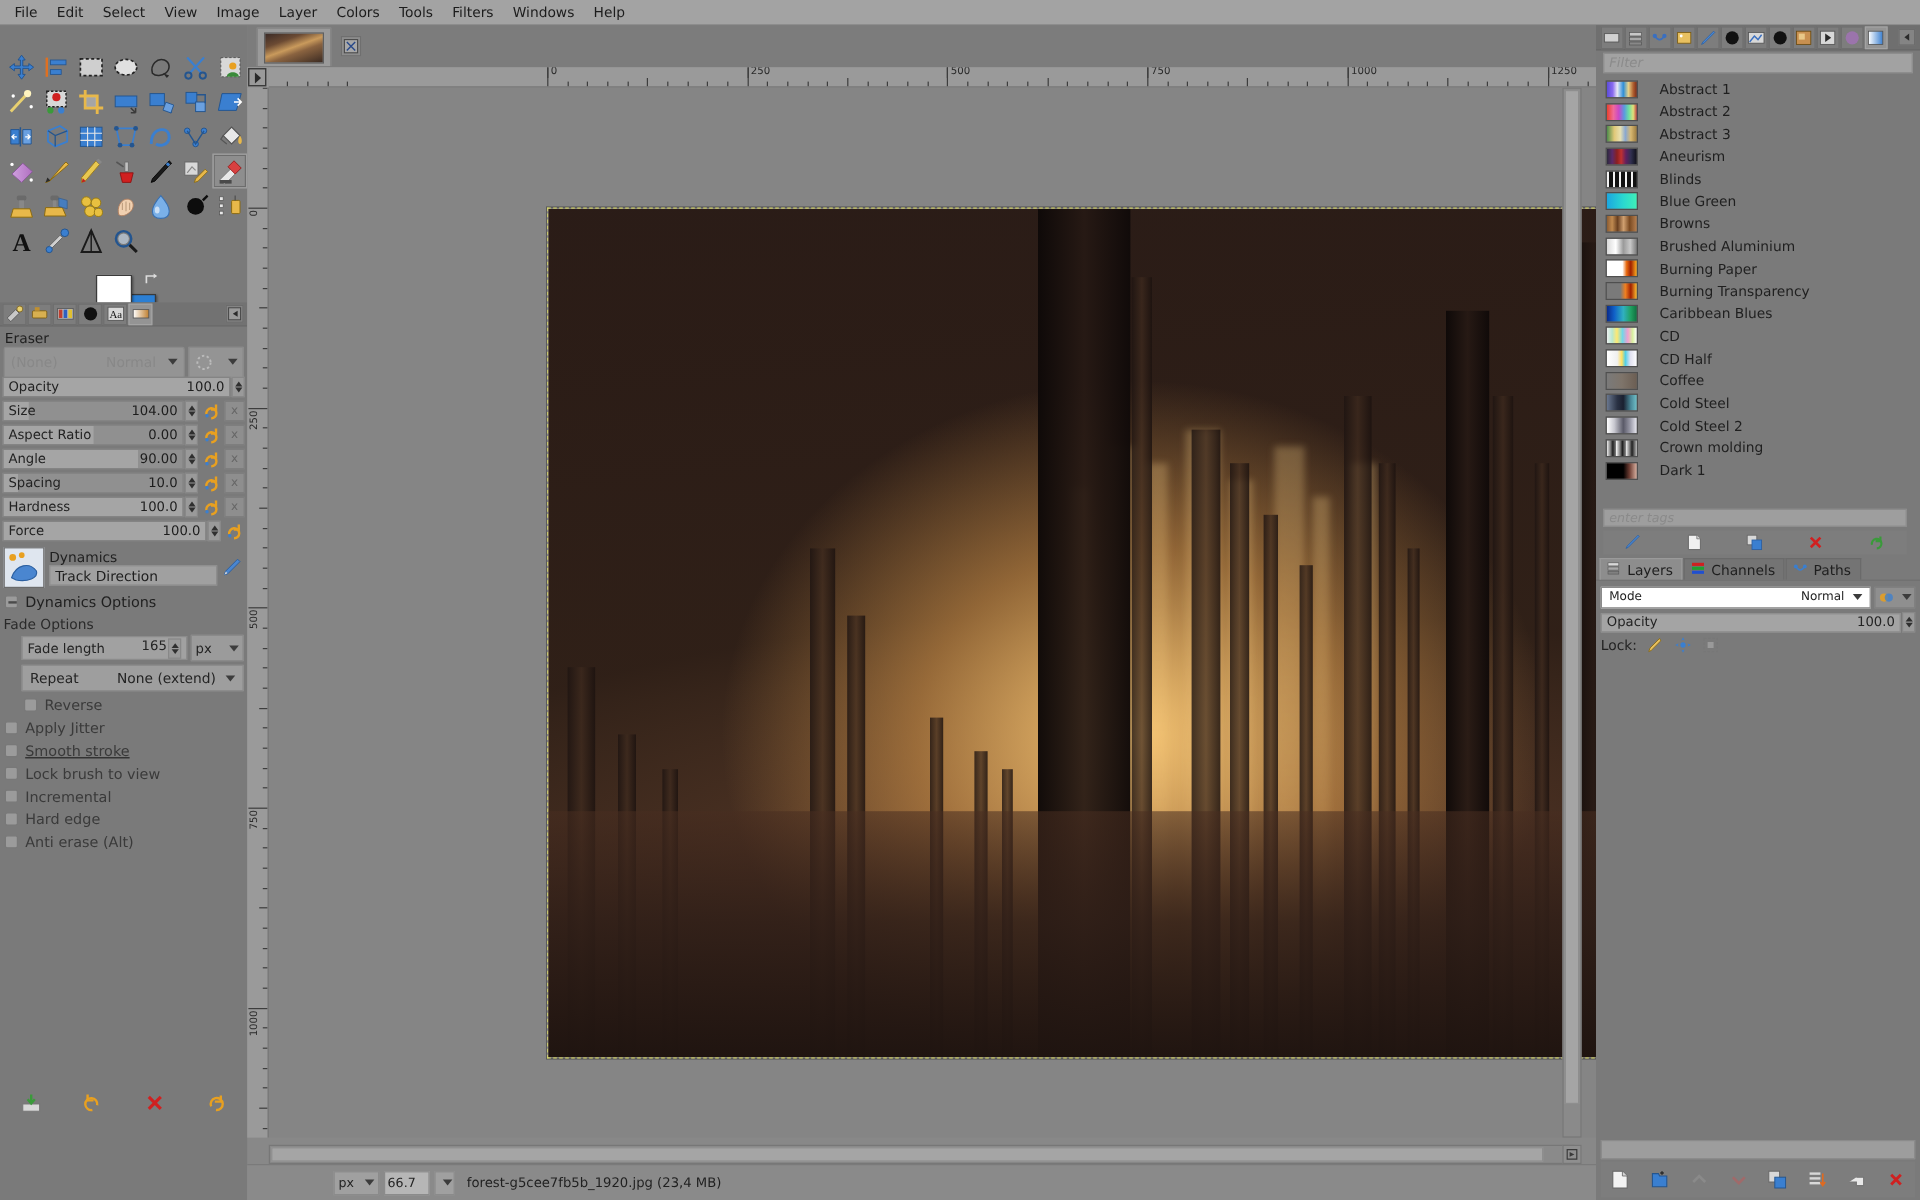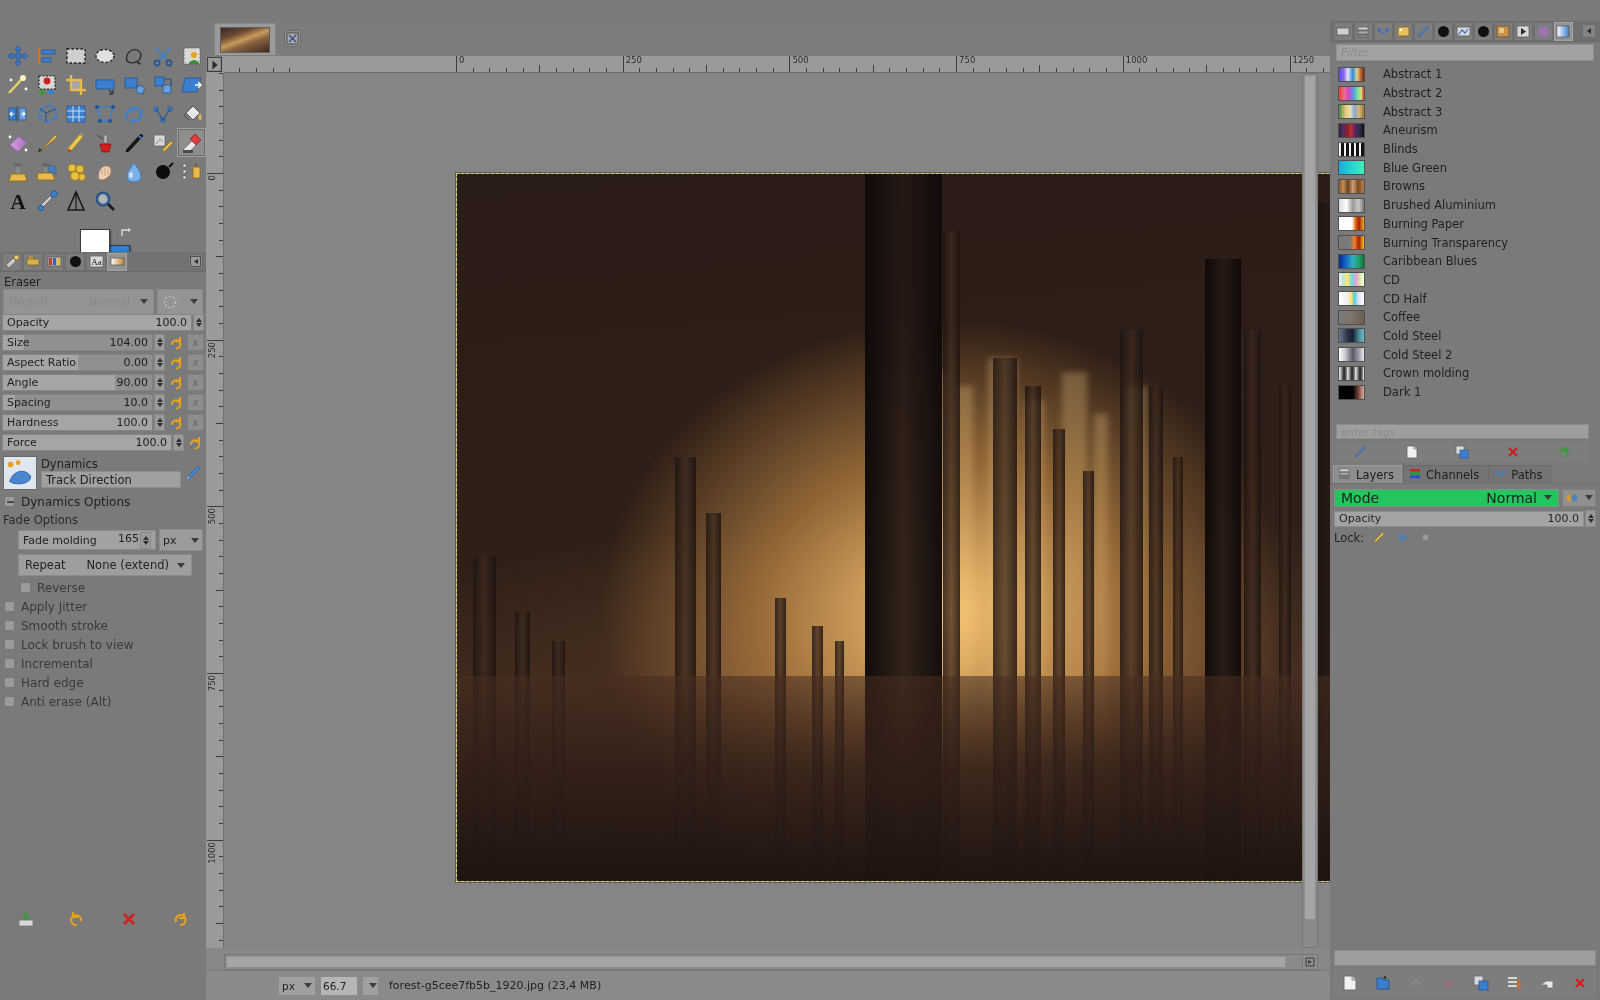--- a/index.html
+++ b/index.html
@@ -122,21 +122,21 @@
   .chk.minus { background:#9b9b9b; position:relative; }
   .chk.minus::after { content:''; position:absolute; left:2px; top:4px; width:7px; height:2px; background:#4b4b4b; }
   .chk-lbl { font-size: 12px; color: #3a3a3a; }
   .sec-lbl { font-size: 11.5px; color: #2a2a2a; padding: 2px 0 1px 3px; }
 
   .fade-row { display:flex; align-items:center; padding: 1px 3px 1px 18px; gap: 3px; }
   .fade-field { flex: 1; height: 20px; background: #a1a1a1; border: 1px solid #8c8c8c;
                 display:flex; align-items:center; justify-content:space-between; padding: 0 4px; font-size: 11px; }
   .unit-combo { width: 44px; height: 22px; background: #9b9b9b; border: 1px solid #8a8a8a;
                 display:flex; align-items:center; justify-content:space-between; padding: 0 3px; font-size: 11px;}
-  .repeat-row { display:flex; align-items:center; padding: 2px 14px 2px 18px; }
+  .repeat-row { display:flex; align-items:center; padding: 2px 3px 2px 18px; }
   .repeat-field { flex:1; height: 22px; background: #9e9e9e; border:1px solid #8c8c8c;
                   display:flex; align-items:center; justify-content:space-between; padding: 0 6px; font-size:11.5px; }
 
   
   #tb-bottom { position:absolute; left:0; bottom:0; width:206px; height:41px; background:#7a7a7a;
                display:flex; align-items:center; }
   #tb-bottom .b { flex:1; display:flex; align-items:center; justify-content:center; height:30px; }
   #tb-bottom svg { width:18px; height:18px; }
 
   
@@ -218,22 +218,22 @@
   #grad-btns svg { width:14px; height:14px; }
 
   #layers-tabs { position:absolute; left:0; top:444px; width:270px; height:19px; display:flex;
                  align-items:flex-end; gap:1px; padding-left:3px; border-bottom:1px solid #6f6f6f; }
   .ltab { height:18px; display:flex; align-items:center; gap:4px; padding:0 7px 0 5px;
           background:#747474; border:1px solid #6a6a6a; border-bottom:none; font-size:11.5px; color:#1e1e1e;}
   .ltab.active { background:#8d8d8d; border-color:#9a9a9a; }
   .ltab svg { width:13px; height:13px; }
 
   #mode-row { position:absolute; left:4px; top:467px; width:262px; height:19px; display:flex; align-items:center; gap:3px; }
-  #mode-combo { flex:1; height:18px; background:#22c55e; border:1px solid #8b8b8b;
-                display:flex; align-items:center; justify-content:space-between; padding:0 6px; font-size:14px;}
+  #mode-combo { flex:1; height:18px; background:#ffffff; border:1px solid #8b8b8b;
+                display:flex; align-items:center; justify-content:space-between; padding:0 6px; font-size:10px;}
   #mode-extra { width:34px; height:18px; background:#8f8f8f; border:1px solid #808080;
                 display:flex; align-items:center; justify-content:center; gap:2px;}
   #opacity-row { position:absolute; left:4px; top:489px; width:262px; height:17px; display:flex; align-items:center; }
   #opacity-slider { flex:1; height:16px; background:#a4a4a4; border:1px solid #8d8d8d;
                     display:flex; align-items:center; justify-content:space-between; padding:0 4px; font-size:11px;}
   #lock-row { position:absolute; left:4px; top:508px; width:262px; height:17px; display:flex; align-items:center; gap:8px; }
   #lock-row .lk { font-size:11.5px; color:#222; }
   #lock-row .lkico { width:15px; height:15px; }
 
   #layer-list { position:absolute; left:4px; top:526px; width:262px; height:403px;
@@ -254,20 +254,33 @@
   #layer-btns { position:absolute; left:4px; bottom:2px; width:262px; height:30px;
                 display:flex; align-items:center; background:#7d7d7d; }
   #layer-btns .lb { flex:1; display:flex; align-items:center; justify-content:center; height:26px; }
   #layer-btns svg { width:16px; height:16px; }
 </style>
 </head>
 <body>
 
 <div id="app">
 
+  <div id="menubar">
+      <div class="menu-item">File</div>
+      <div class="menu-item">Edit</div>
+      <div class="menu-item">Select</div>
+      <div class="menu-item">View</div>
+      <div class="menu-item">Image</div>
+      <div class="menu-item">Layer</div>
+      <div class="menu-item">Colors</div>
+      <div class="menu-item">Tools</div>
+      <div class="menu-item">Filters</div>
+      <div class="menu-item">Windows</div>
+      <div class="menu-item">Help</div>
+    </div>
 
   <div id="toolbox">
     <div id="tool-grid">
         <div class="tool">
           <svg viewBox="0 0 22 22">
             <path d="M11 1 L14 5 L12 5 L12 10 L17 10 L17 8 L21 11 L17 14 L17 12 L12 12 L12 17 L14 17 L11 21 L8 17 L10 17 L10 12 L5 12 L5 14 L1 11 L5 8 L5 10 L10 10 L10 5 L8 5Z" fill="#3a7fd0" stroke="#24558f" stroke-width=".8"></path>
           </svg>
         </div>
         <div class="tool">
           <svg viewBox="0 0 22 22">
@@ -775,21 +788,21 @@
     <div class="chk-row">
       <div class="chk minus"></div>
       <span class="chk-lbl" style="color:#1f1f1f;">Dynamics Options</span>
     </div>
 
     <div class="sec-lbl">Fade Options</div>
 
     <div class="fade-row">
       <div class="fade-field">
         <span style="display:flex;align-items:center;">
-          <span>Fade molding</span>
+          <span>Fade length</span>
         </span>
         <span style="display:flex;align-items:flex-start;">
           <span>165</span>
           <span class="spin">
               <span class="up" style="display:block;width:0;height:0;border-left:3px solid transparent;border-right:3px solid transparent;border-bottom:4px solid #2f2f2f;"></span>
               <span class="dn" style="display:block;width:0;height:0;border-left:3px solid transparent;border-right:3px solid transparent;border-top:4px solid #2f2f2f;"></span>
             </span>
         </span>
       </div>
       <div class="unit-combo">
@@ -810,21 +823,21 @@
 
     <div id="chk-list">
         <div class="chk-row" style="padding-left: 20px;">
           <div class="chk filled"></div>
           <span class="chk-lbl">Reverse</span>
         </div>
         <div class="chk-row" style="padding-left: 4px;">
           <div class="chk filled"></div>
           <span class="chk-lbl">Apply Jitter</span>
         </div>
-        <div class="chk-row" style="padding-left: 4px;">
+        <div class="chk-row" style="padding-left: 4px; text-decoration: underline;">
           <div class="chk filled"></div>
           <span class="chk-lbl">Smooth stroke</span>
         </div>
         <div class="chk-row" style="padding-left: 4px;">
           <div class="chk filled"></div>
           <span class="chk-lbl">Lock brush to view</span>
         </div>
         <div class="chk-row" style="padding-left: 4px;">
           <div class="chk filled"></div>
           <span class="chk-lbl">Incremental</span>

